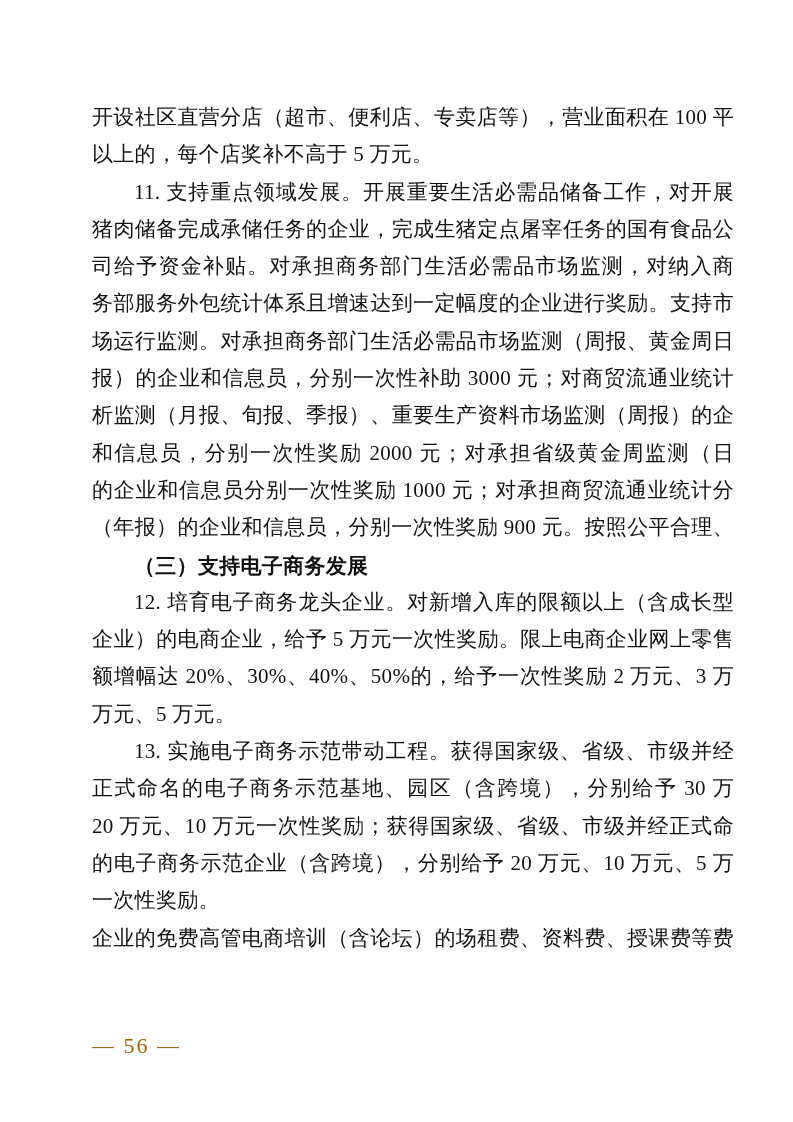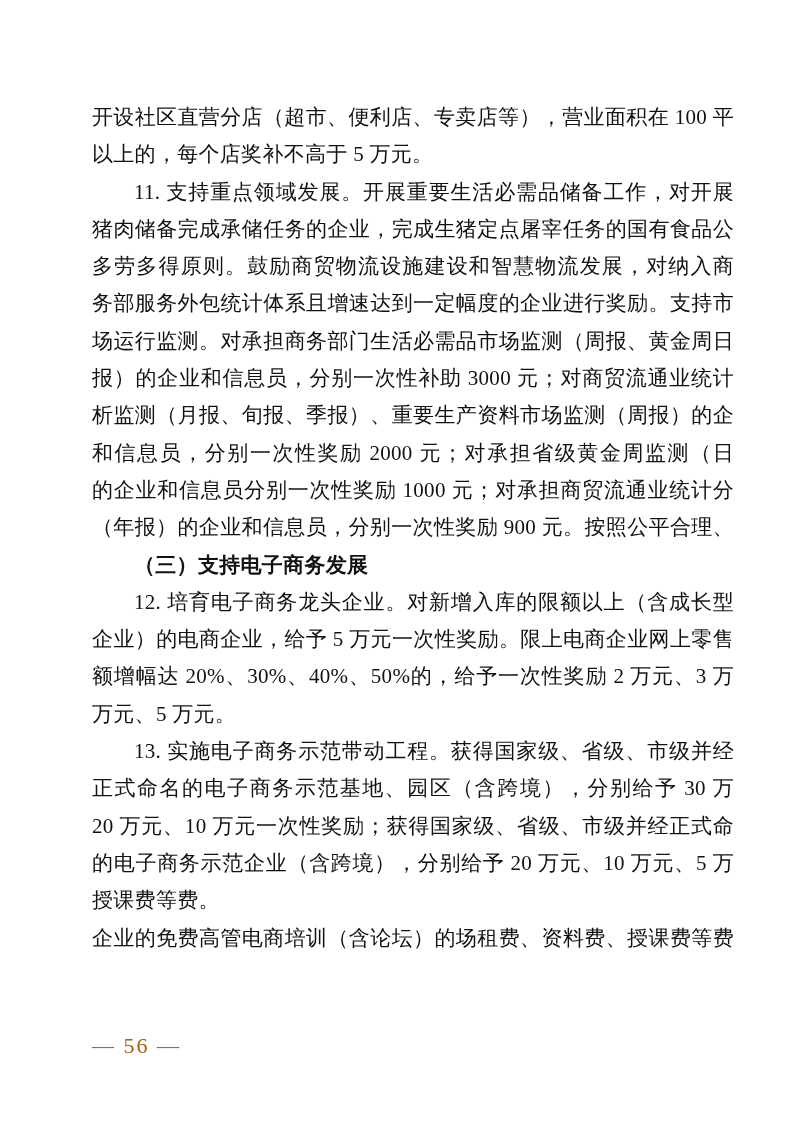--- a/index.html
+++ b/index.html
@@ -40,21 +40,21 @@
     overflow: hidden;
   }
   .line.final {
     text-align-last: left;
     font-family: Liberation Serif, serif;
   }
   .line.indent {
     text-indent: 2em;
   }
   p.heading .line {
-    font-family: Liberation Serif, serif;
+    font-family: Liberation Sans, sans-serif;
     font-weight: 700;
     text-align-last: left;
   }
   .footer {
     position: absolute;
     left: 92px;
     top: 1033px;
     width: 642px;
   }
   .pageno {
@@ -69,21 +69,21 @@
 
 <div class="page">
   <main class="content">
       <p class="para body">
         <span class="line">开设社区直营分店（超市、便利店、专卖店等），营业面积在 100 平米</span>
         <span class="line final">以上的，每个店奖补不高于 5 万元。</span>
       </p>
       <p class="para body">
         <span class="line indent">11. 支持重点领域发展。开展重要生活必需品储备工作，对开展</span>
         <span class="line">猪肉储备完成承储任务的企业，完成生猪定点屠宰任务的国有食品公</span>
-        <span class="line">多劳多得原则。鼓励商贸物流设施建设和智慧物流发展，对纳入商</span>
+        <span class="line">司给予资金补贴。对承担商务部门生活必需品市场监测，对纳入商</span>
         <span class="line">务部服务外包统计体系且增速达到一定幅度的企业进行奖励。支持市</span>
         <span class="line">场运行监测。对承担商务部门生活必需品市场监测（周报、黄金周日</span>
         <span class="line">报）的企业和信息员，分别一次性补助 3000 元；对商贸流通业统计分</span>
         <span class="line">析监测（月报、旬报、季报）、重要生产资料市场监测（周报）的企业</span>
         <span class="line">和信息员，分别一次性奖励 2000 元；对承担省级黄金周监测（日报）</span>
         <span class="line">的企业和信息员分别一次性奖励 1000 元；对承担商贸流通业统计分析</span>
         <span class="line">（年报）的企业和信息员，分别一次性奖励 900 元。按照公平合理、</span>
       </p>
       <p class="para heading">
         <span class="line indent final">（三）支持电子商务发展</span>
@@ -92,21 +92,21 @@
         <span class="line indent">12. 培育电子商务龙头企业。对新增入库的限额以上（含成长型</span>
         <span class="line">企业）的电商企业，给予 5 万元一次性奖励。限上电商企业网上零售</span>
         <span class="line">额增幅达 20%、30%、40%、50%的，给予一次性奖励 2 万元、3 万元、4</span>
         <span class="line final">万元、5 万元。</span>
       </p>
       <p class="para body">
         <span class="line indent">13. 实施电子商务示范带动工程。获得国家级、省级、市级并经</span>
         <span class="line">正式命名的电子商务示范基地、园区（含跨境），分别给予 30 万元、</span>
         <span class="line">20 万元、10 万元一次性奖励；获得国家级、省级、市级并经正式命名</span>
         <span class="line">的电子商务示范企业（含跨境），分别给予 20 万元、10 万元、5 万元</span>
-        <span class="line final">授课费等费。</span>
+        <span class="line final">一次性奖励。</span>
       </p>
       <p class="para body">
         <span class="line">企业的免费高管电商培训（含论坛）的场租费、资料费、授课费等费</span>
       </p>
     </main>
   <footer class="footer">
     <span class="pageno">— 56 —</span>
   </footer>
 </div>
 

